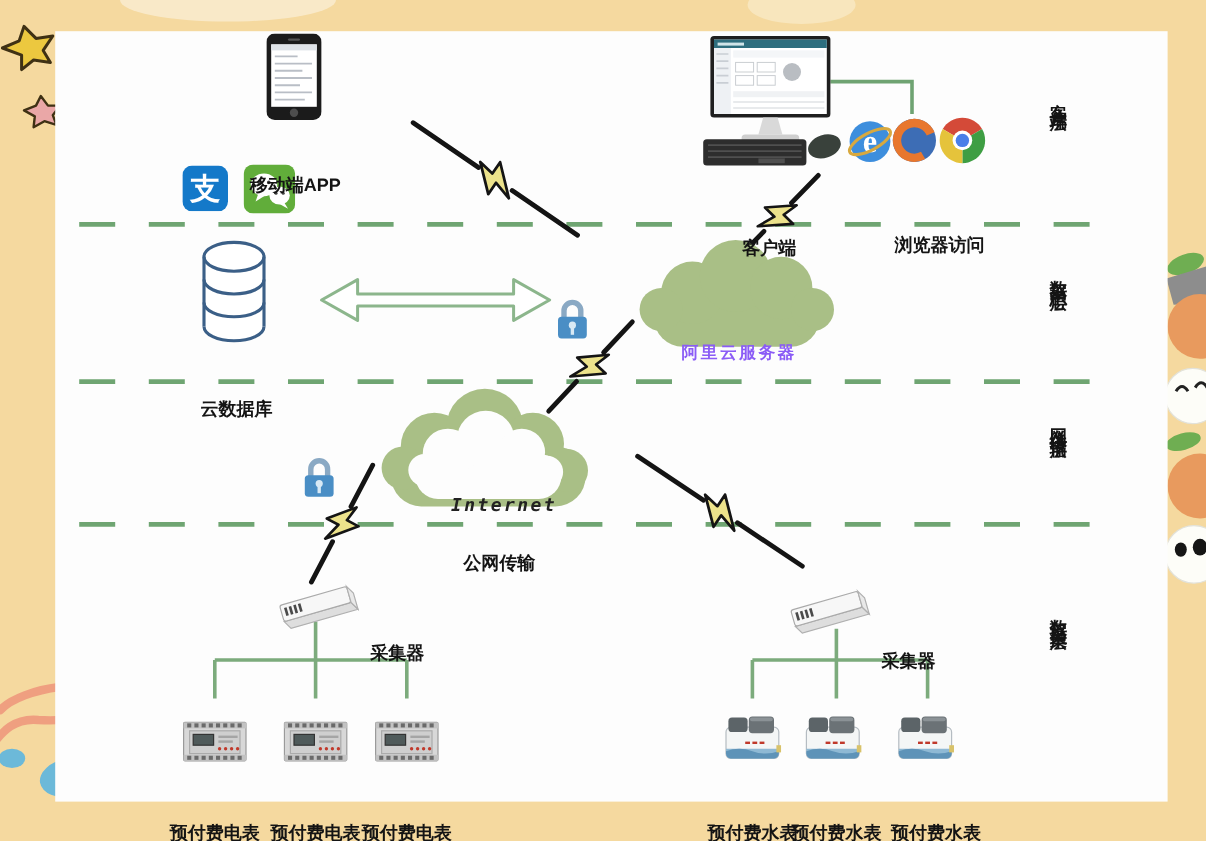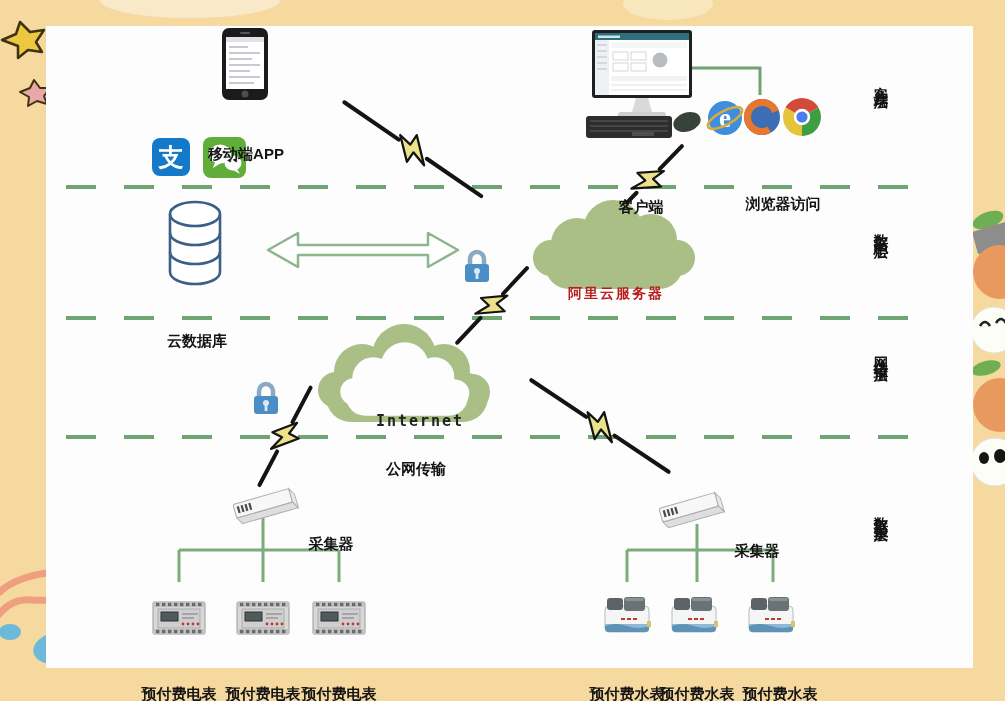--- a/index.html
+++ b/index.html
@@ -2,21 +2,21 @@
 <html><head>
 <meta charset="utf-8">
 <style>
   html,body{margin:0;padding:0;}
   .stage{position:relative;width:1005px;height:701px;background:#f5d99f;overflow:hidden;
          font-family:"Liberation Sans","DejaVu Sans",sans-serif;}
   .panel{position:absolute;left:46px;top:26px;width:927px;height:642px;background:#fdfdfd;}
   .abs{position:absolute;}
   .lbl{position:absolute;transform:translateX(-50%);white-space:nowrap;
        font-size:15px;font-weight:600;color:#141414;z-index:30;margin-top:40px;}
-  .lbl.white{color:#b91c1c;font-size:14px;letter-spacing:2px;}
+  .lbl.white{color:#8b5cf6;font-size:14px;letter-spacing:2px;}
   .lbl.mono{font-family:"DejaVu Sans Mono","Liberation Mono",monospace;letter-spacing:2px;font-weight:700;color:#222;}
   .vlbl{position:absolute;writing-mode:vertical-rl;text-orientation:upright;font-size:14.5px;
         font-weight:600;color:#141414;letter-spacing:3px;z-index:30;width:16px;text-align:center;}
   svg{display:block;}
 </style>
 </head>
 <body>
 
 <div class="stage">
 
@@ -405,21 +405,21 @@
       <path d="M2,28 h44 v4 a4,4 0 0 1 -4,4 h-36 a4,4 0 0 1 -4,-4 Z" fill="#8fb9d4"></path>
       <path d="M2,30 q11,-4 22,0 q11,4 22,0 v2 a4,4 0 0 1 -4,4 h-36 a4,4 0 0 1 -4,-4 Z" fill="#5e93b8"></path>
       <rect x="44" y="25" width="4" height="6" fill="#d8c26a"></rect>
     </svg>
 
     <div class="lbl" style="left:200px;top:79px;">移动端APP</div>
     <div class="lbl" style="left:595px;top:132px;">客户端</div>
     <div class="lbl" style="left:737px;top:129px;">浏览器访问</div>
     <div class="lbl" style="left:151px;top:266px;">云数据库</div>
     <div class="lbl white" style="left:570px;top:219px;">阿里云服务器</div>
-    <div class="lbl mono" style="left:374px;top:346px;">Internet</div>
+    <div class="lbl mono" style="left:374px;top:346px;font-style:italic;">Internet</div>
     <div class="lbl" style="left:370px;top:394px;text-align:right;">公网传输</div>
     <div class="lbl" style="left:285px;top:469px;">采集器</div>
     <div class="lbl" style="left:711px;top:476px;">采集器</div>
     <div class="lbl" style="left:133px;top:619px;">预付费电表</div>
     <div class="lbl" style="left:217px;top:619px;">预付费电表</div>
     <div class="lbl" style="left:293px;top:619px;">预付费电表</div>
     <div class="lbl" style="left:581px;top:619px;">预付费水表</div>
     <div class="lbl" style="left:651px;top:619px;">预付费水表</div>
     <div class="lbl" style="left:734px;top:619px;">预付费水表</div>
 

